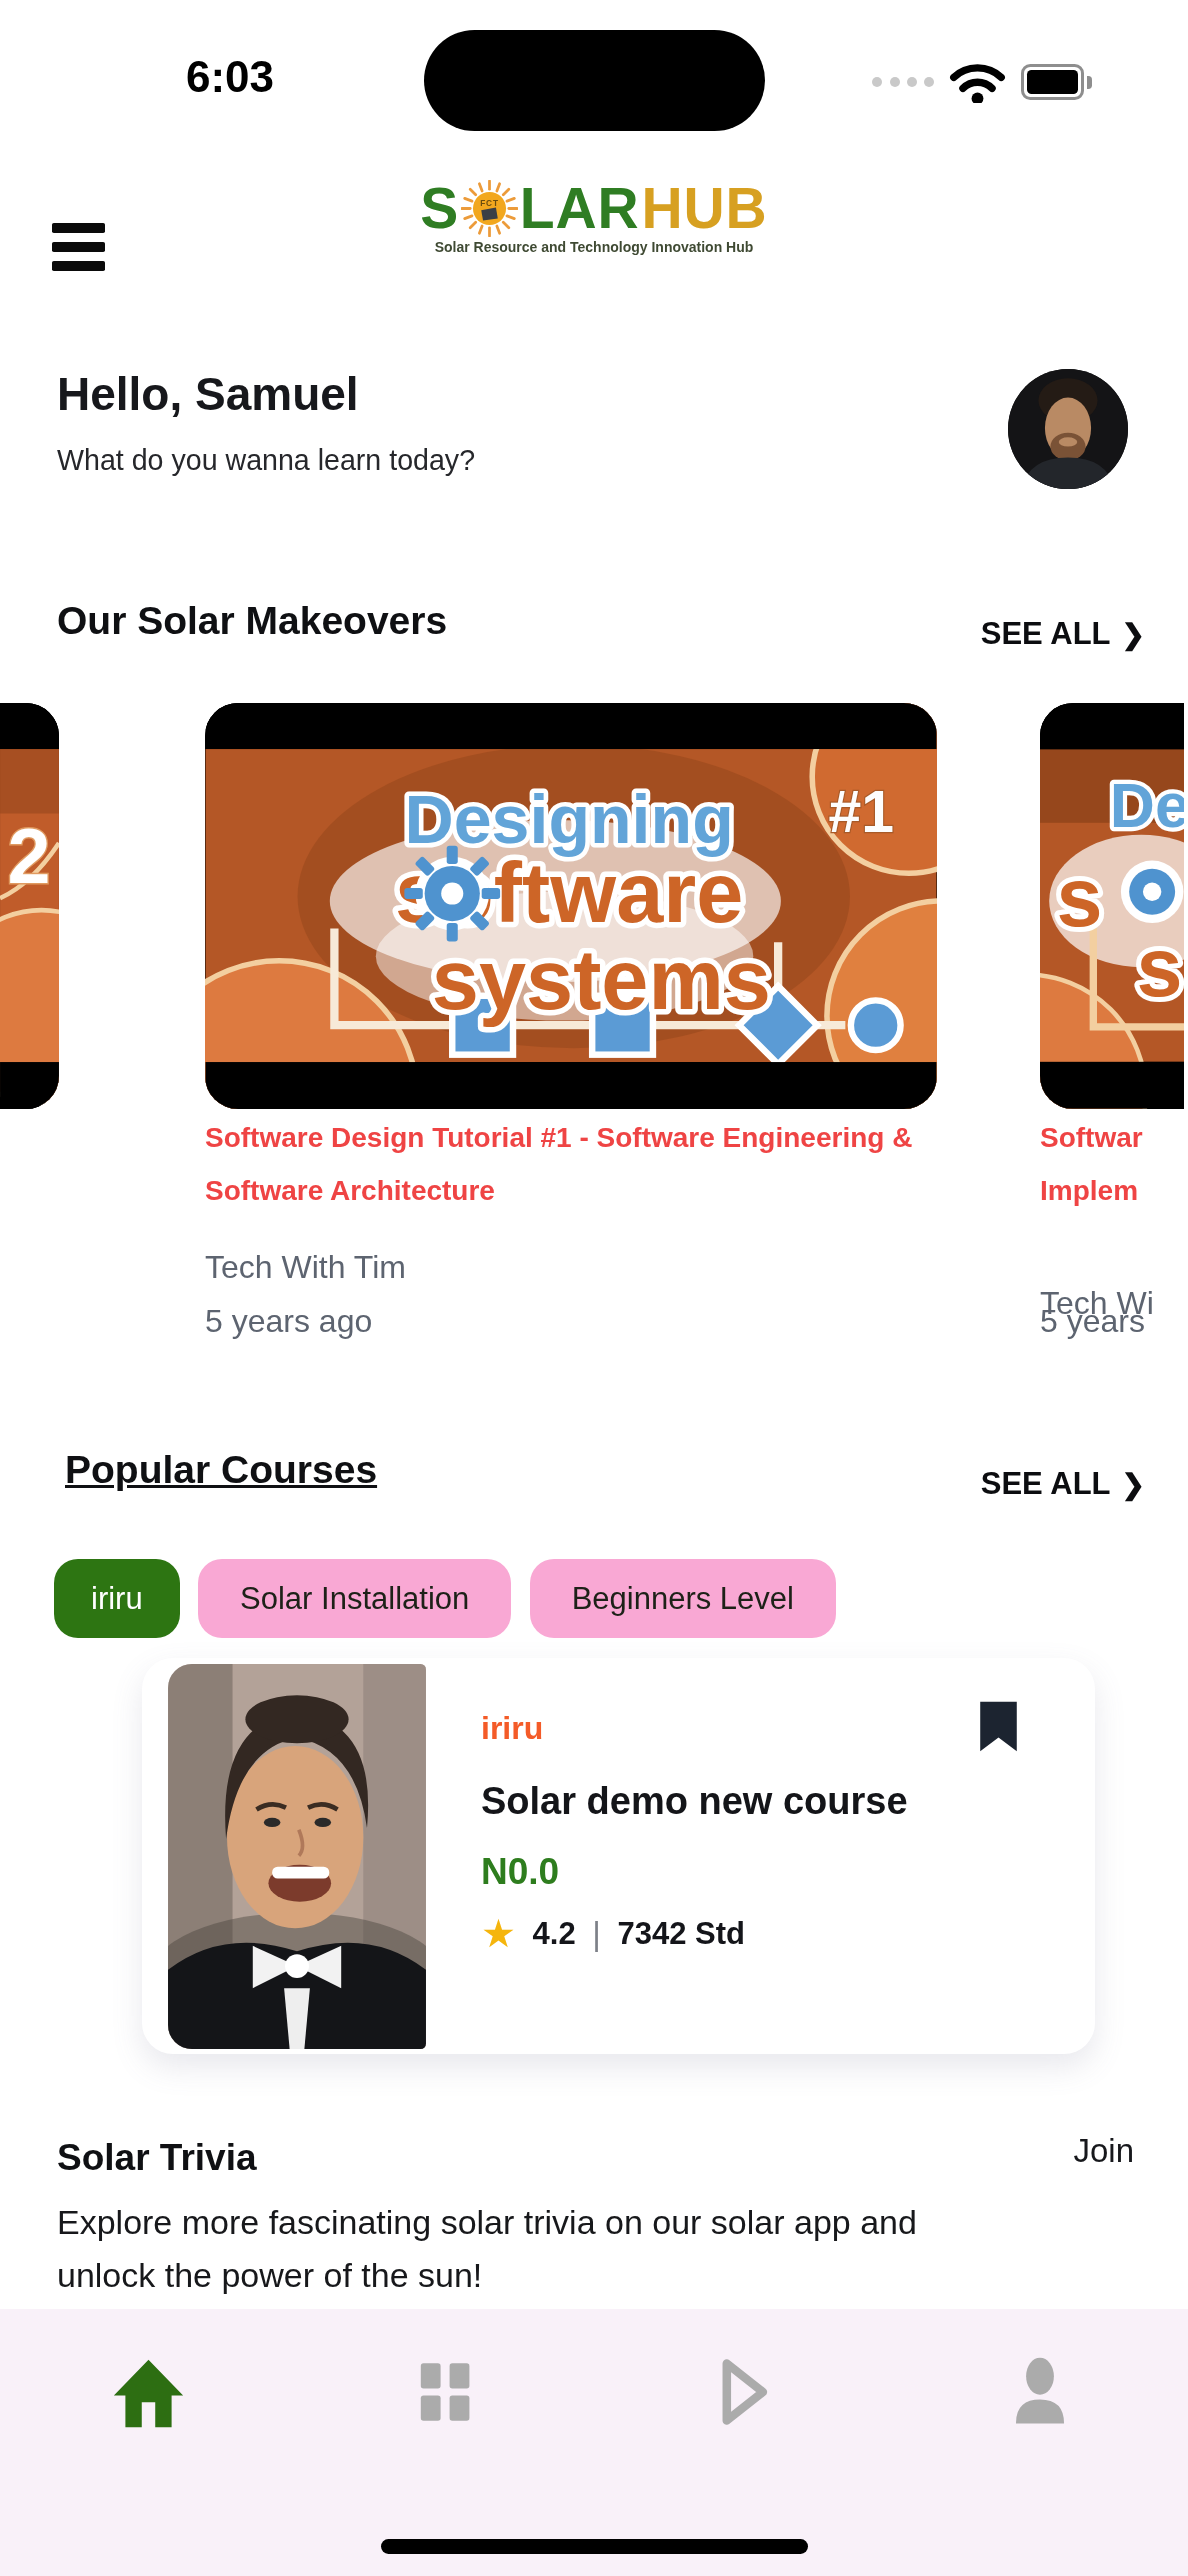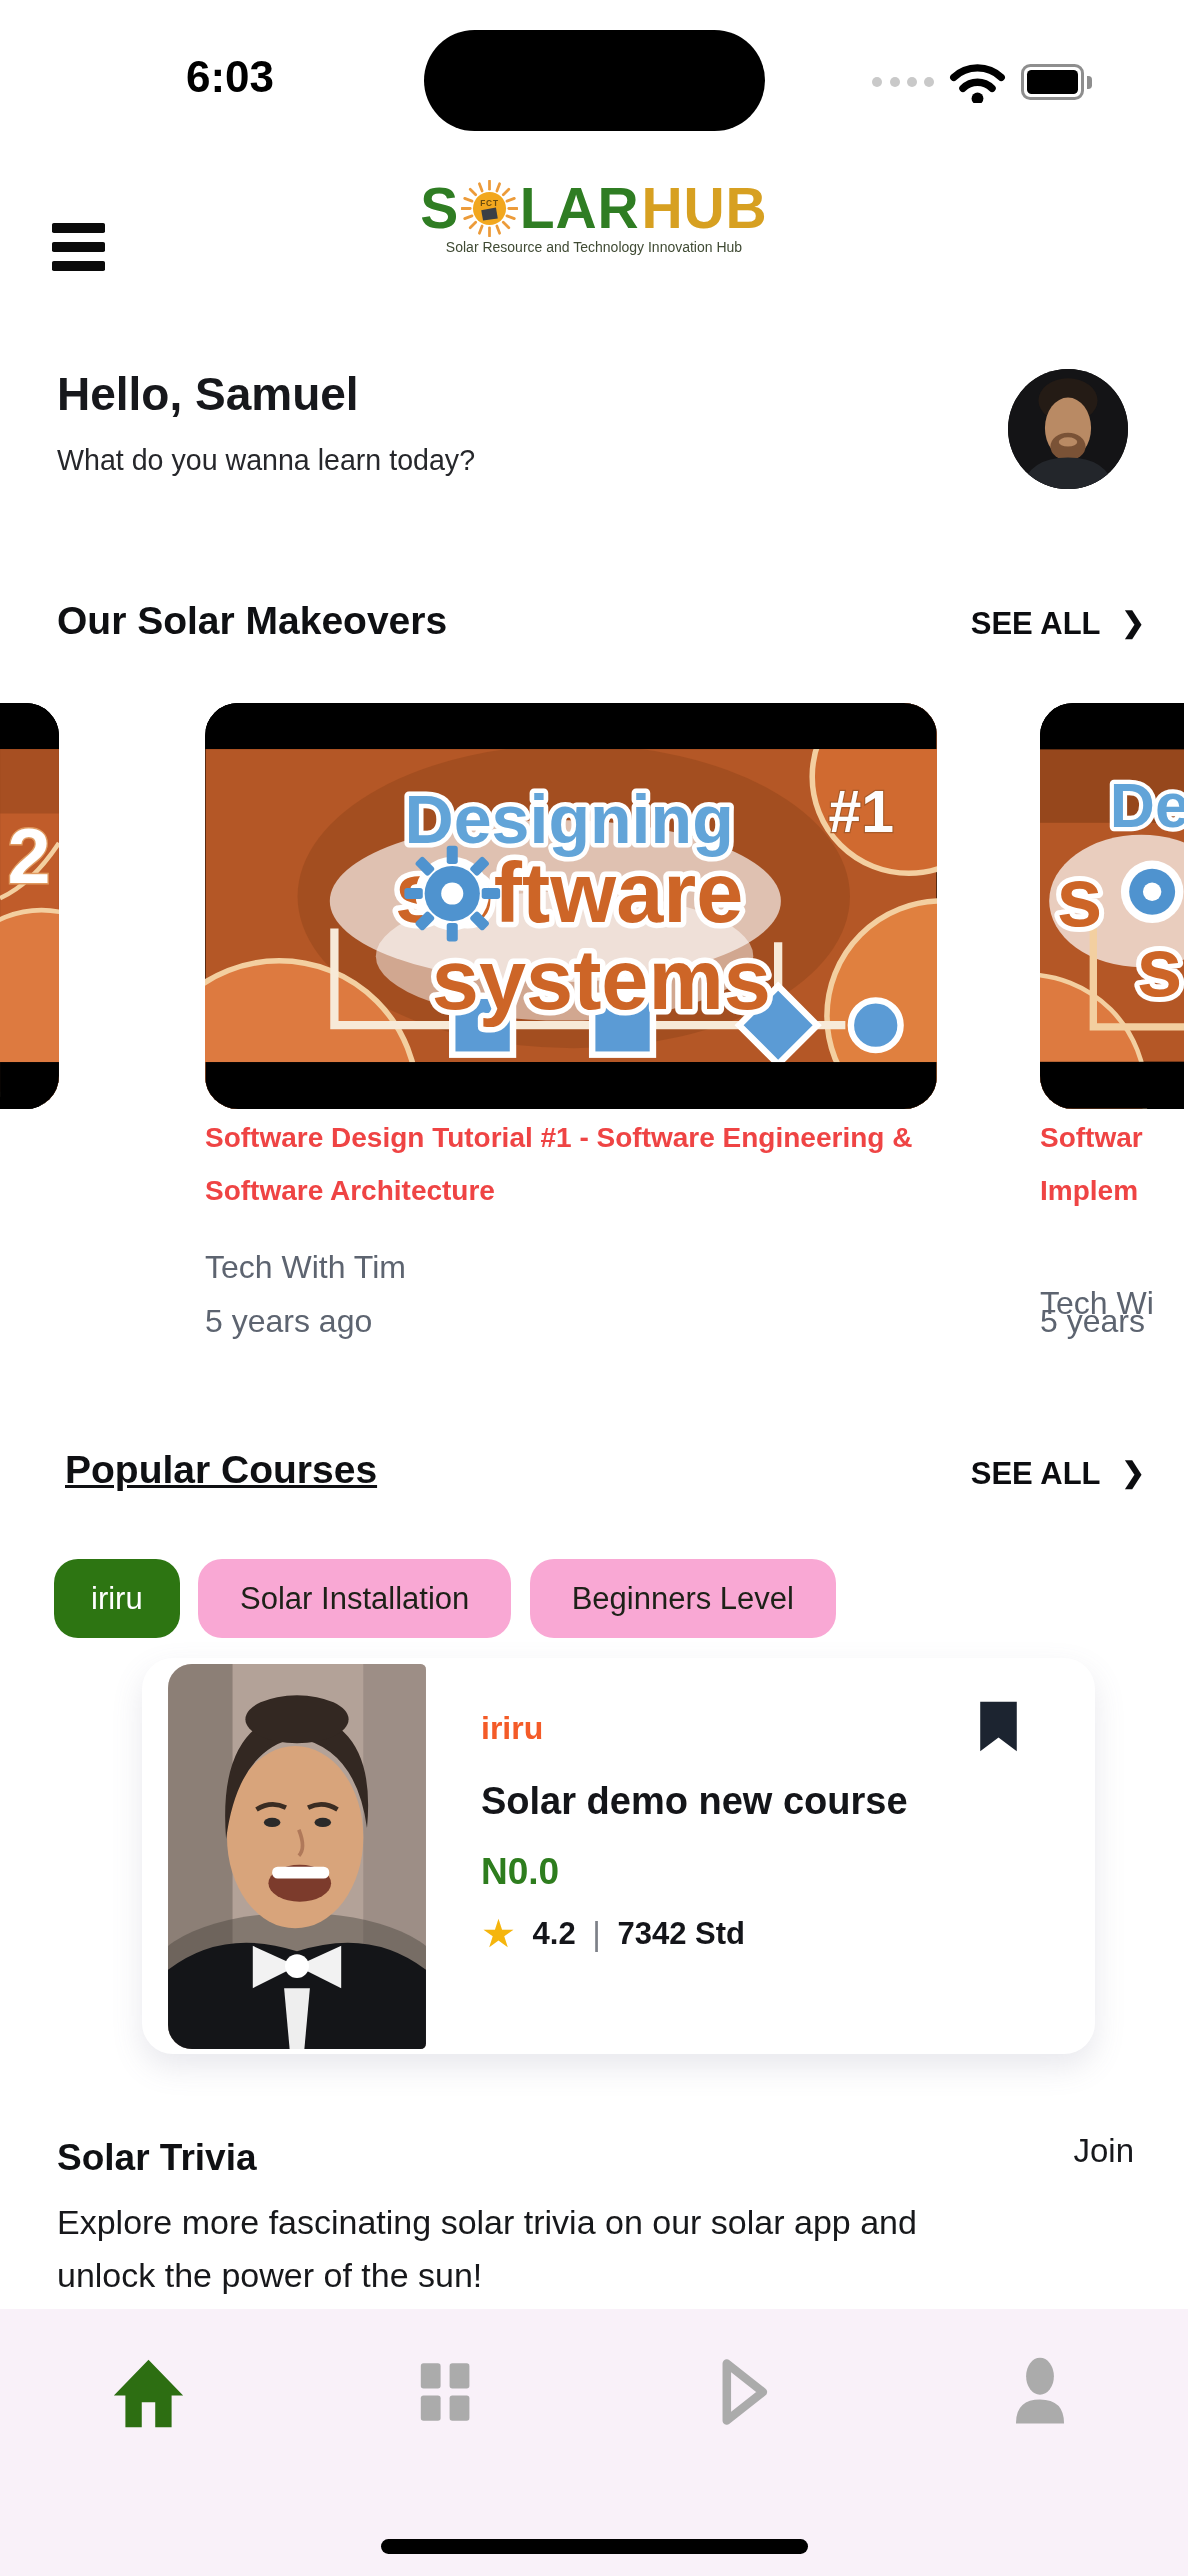--- a/index.html
+++ b/index.html
@@ -17,30 +17,30 @@
   .batt-fill{position:absolute;left:2.8px;top:2.8px;right:2.8px;bottom:2.8px;background:#000;border-radius:4.6px;}
   .batt-nub{width:5.5px;height:13px;background:#8e8e8e;border-radius:0 3.7px 3.7px 0;margin-left:2.8px;}
 
   
   .hamburger{left:52px;top:223px;width:53px;cursor:pointer;}
   .hamburger i{display:block;width:53px;height:10px;background:#0a0a0a;border-radius:1.8px;margin-bottom:9.2px;}
   .logo-wrap{left:0;right:0;top:179px;text-align:center;}
   .logo-line{display:inline-flex;align-items:center;gap:1.8px;font-size:57px;font-weight:800;letter-spacing:0.9px;line-height:59px;}
   .logo-green{color:#2f7d23;}
   .logo-gold{color:#d7a021;}
-  .tagline{font-size:14px;color:#3f4a33;margin-top:0.9px;font-weight:400;}
+  .tagline{font-size:14px;color:#3f4a33;margin-top:0.9px;font-weight:700;}
 
   
   .hello{left:57px;top:367px;font-size:46px;font-weight:700;color:#17181c;}
   .sub{left:57px;top:444px;font-size:28.6px;color:#26272b;}
   .avatar{left:1008px;top:369px;width:120px;height:120px;border-radius:50%;overflow:hidden;background:#141416;}
 
   
   .sec-title{font-size:39px;font-weight:700;color:#0f1013;}
-  .see-all{display:flex;align-items:flex-start;gap:21px;font-size:31px;font-weight:700;color:#0c0d10;cursor:pointer;}
+  .see-all{display:flex;align-items:center;gap:11px;font-size:31px;font-weight:700;color:#0c0d10;cursor:pointer;margin-top:10px;}
   .see-all .chev{font-size:28px;font-weight:700;}
 
   
   .vcard{top:703px;height:406px;overflow:hidden;background:#000;cursor:pointer;}
   .vcard svg{display:block;}
   .card-left{left:0;width:59px;border-radius:0 33px 33px 0;}
   .card-center{left:205px;width:732px;border-radius:33px;}
   .card-right{left:1040px;width:144px;border-radius:33px 0 0 33px;}
   .v-title{left:205px;top:1111px;width:748px;font-size:28px;line-height:53px;font-weight:700;color:#ef4444;}
   .v-meta{font-size:32px;color:#5d6470;white-space:nowrap;}

